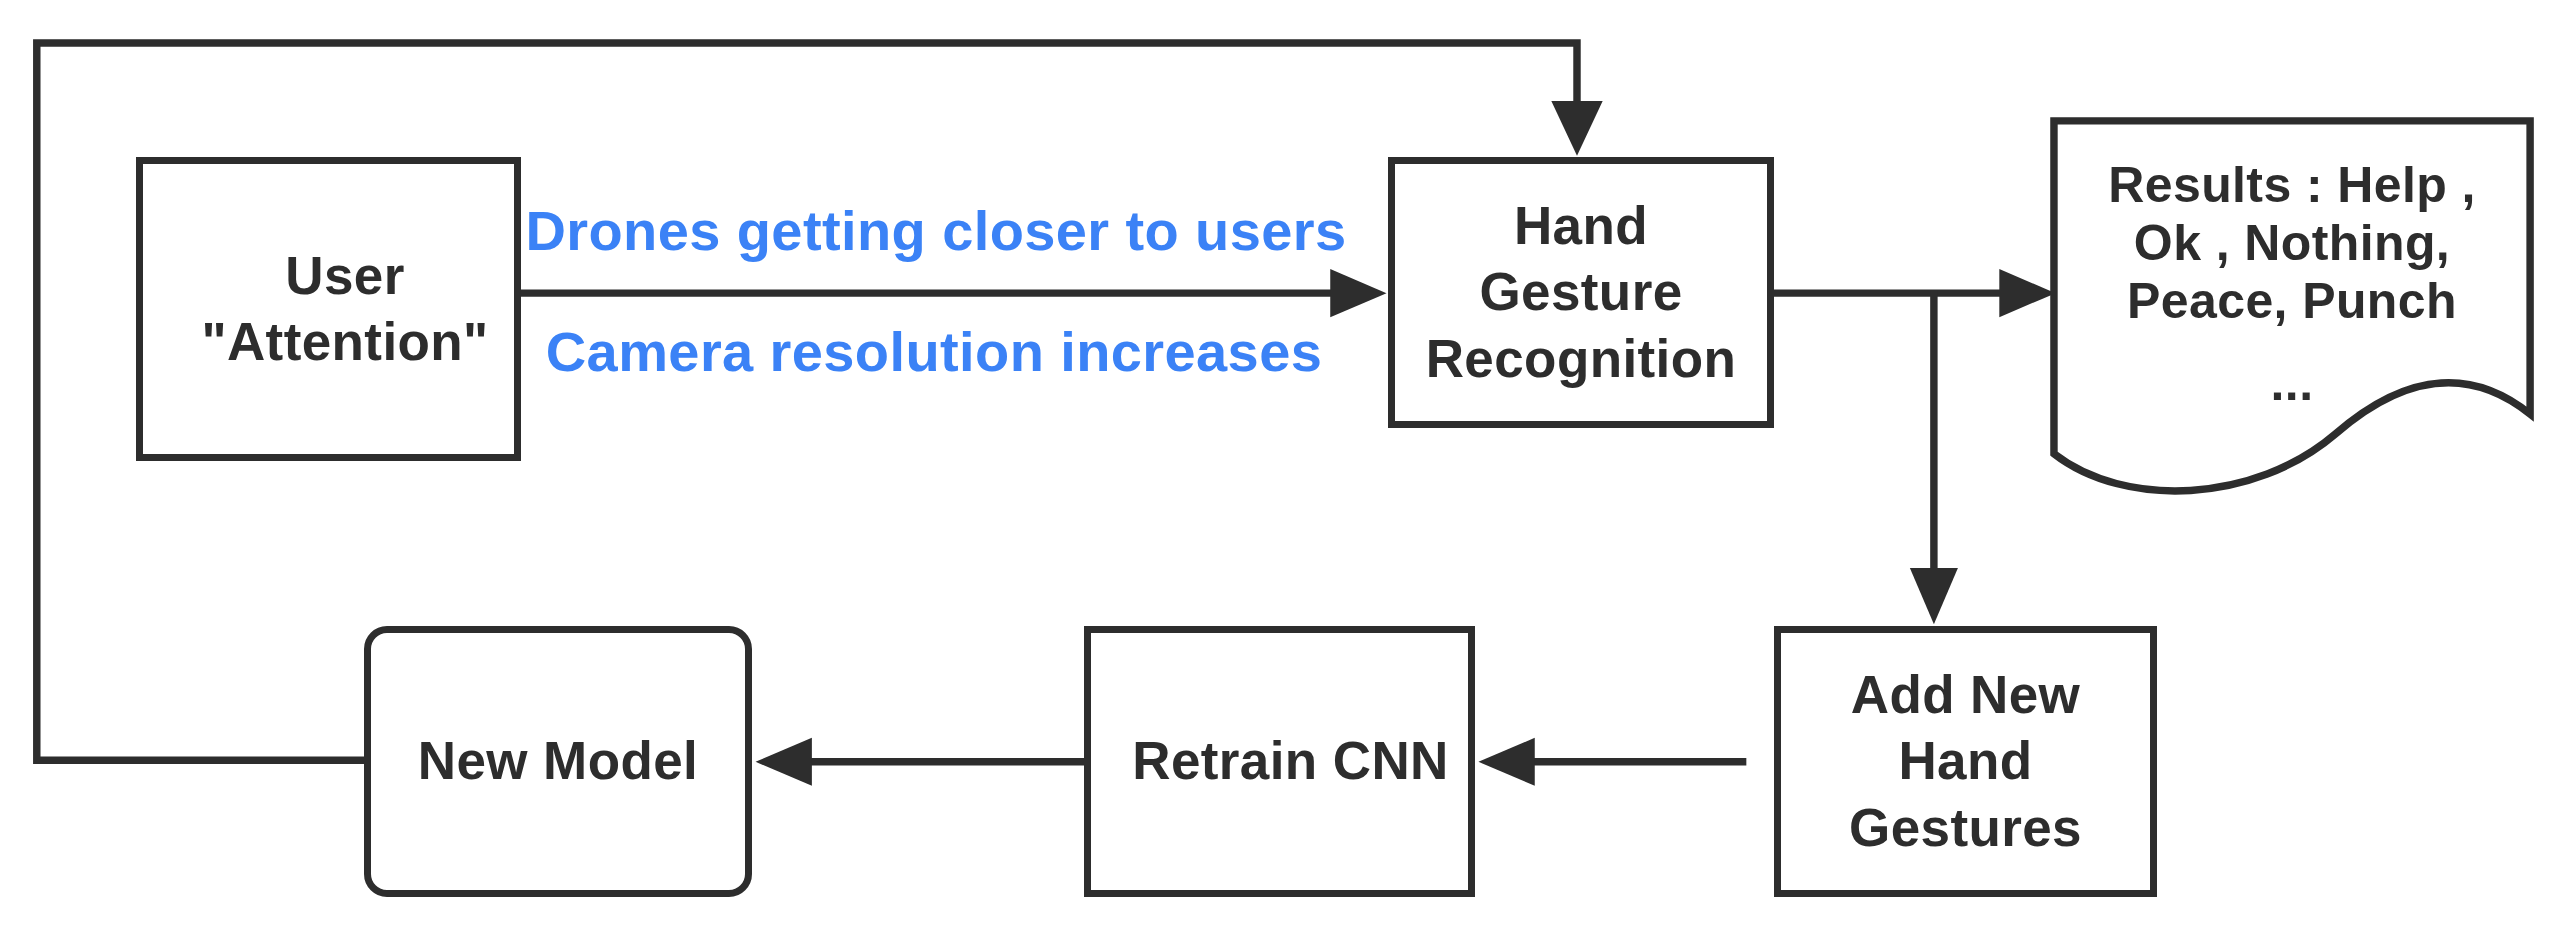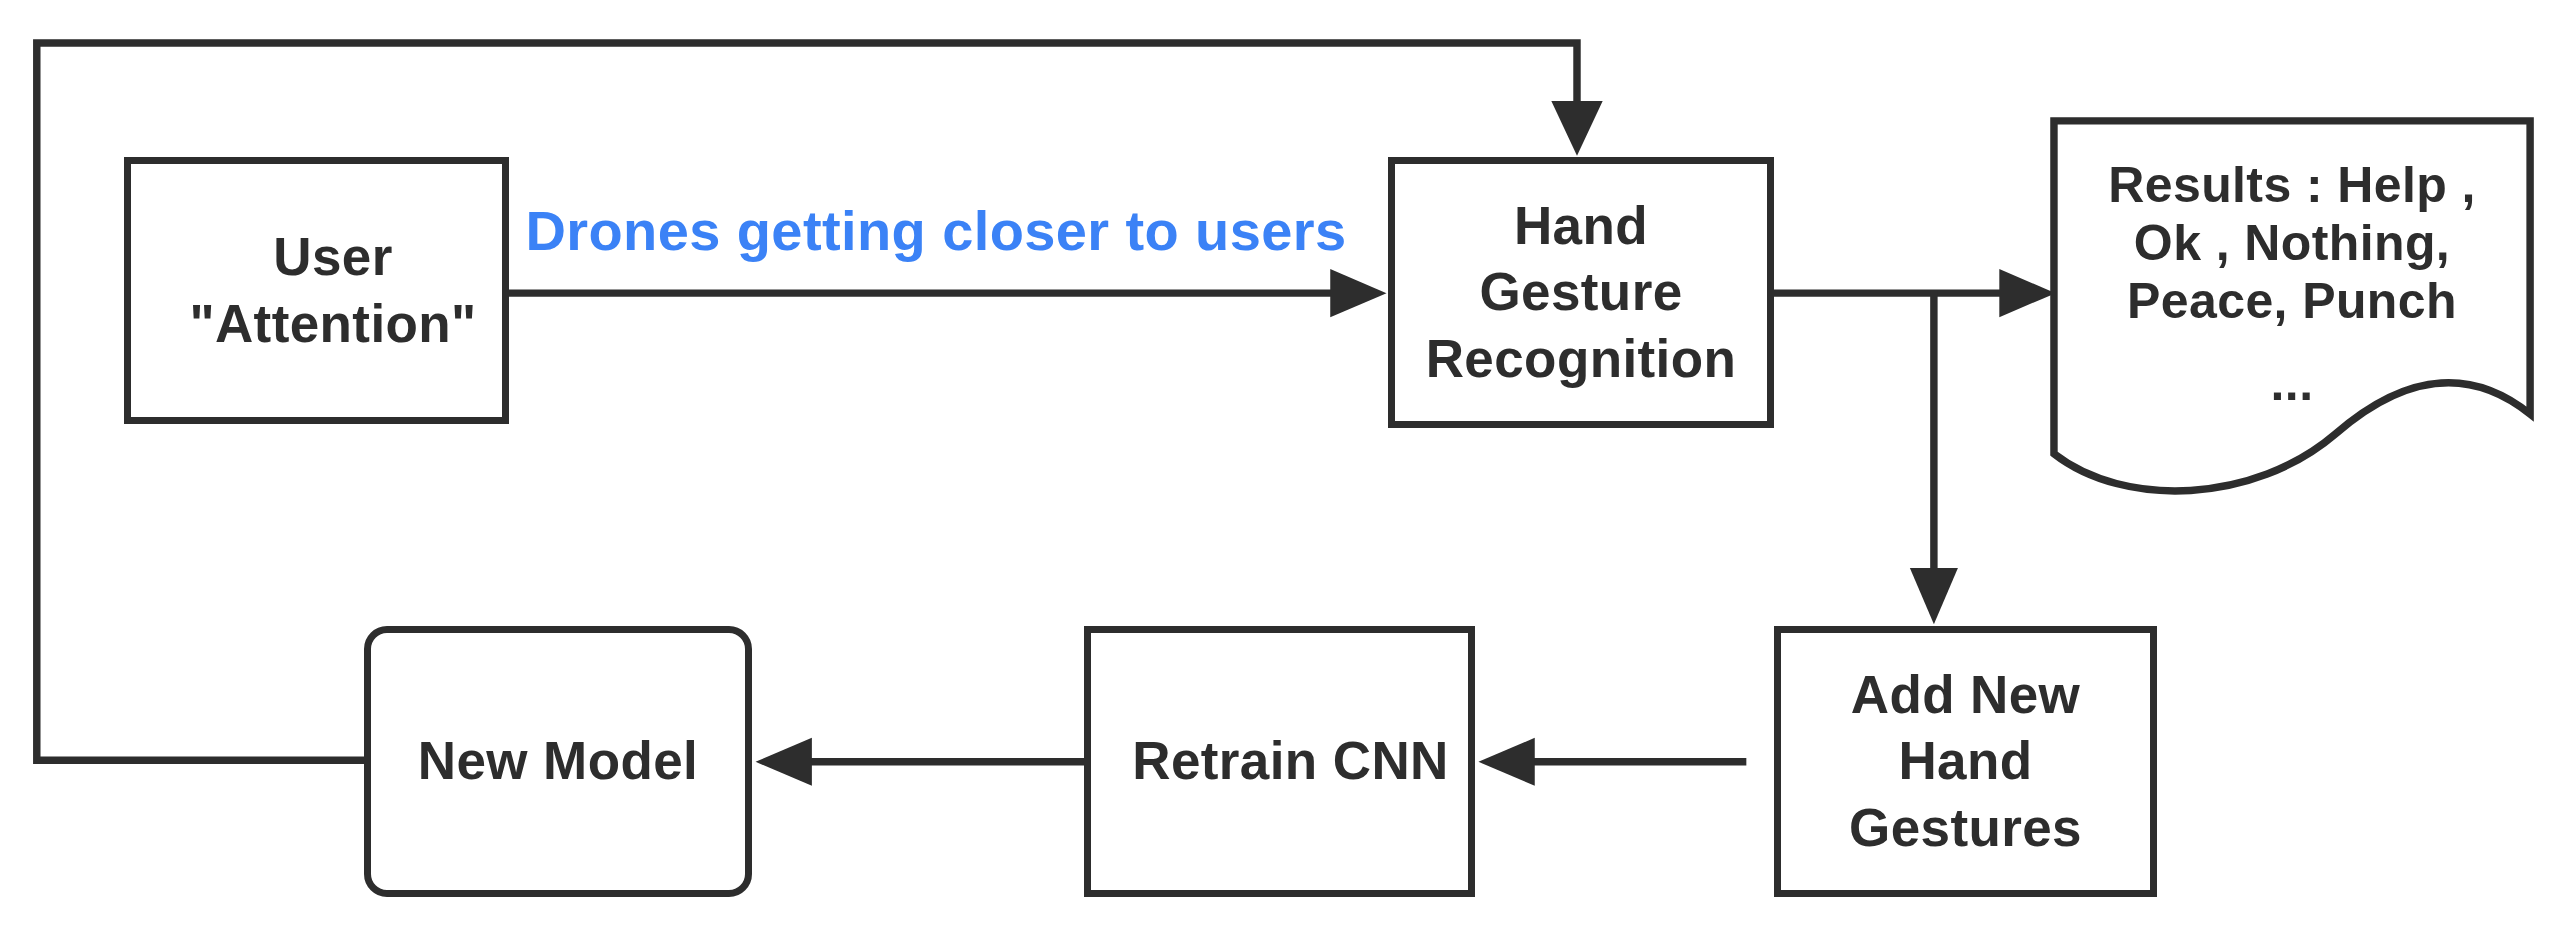--- a/index.html
+++ b/index.html
@@ -30,21 +30,21 @@
     display: flex;
     align-items: center;
     justify-content: center;
     text-align: center;
     font-size: 53px;
     font-weight: 600;
     line-height: 1.25;
     white-space: pre-line;
     letter-spacing: 0.4px;
   }
-  #node-user       { left: 124px;  top: 157px; width: 385px; height: 267px; padding-left: 33px; }
+  #node-user       { left: 136px;  top: 157px; width: 385px; height: 304px; padding-left: 33px; }
   #node-hgr        { left: 1388px; top: 157px; width: 386px; height: 271px; }
   #node-add        { left: 1744px; top: 626px; width: 383px; height: 271px; margin-left: 30px; }
   #node-retrain    { left: 1084px; top: 626px; width: 391px; height: 271px; padding-left: 22px; }
   #node-newmodel   { left: 364px;  top: 626px; width: 388px; height: 271px; border-radius: 23px; }
 
   .edge-label {
     position: absolute;
     transform: translate(-50%, -50%);
     font-size: 56px;
     font-weight: 700;
@@ -120,20 +120,21 @@
   <div class="node" id="node-add">Add New
 Hand
 Gestures</div>
 
   <div class="node" id="node-retrain">Retrain CNN</div>
 
   <div class="node" id="node-newmodel">New Model</div>
 
   <div class="edge-label" id="edge-label-top">Drones getting closer to users</div>
 
+  <div class="edge-label" id="edge-label-bottom">Camera resolution increases</div>
 
   <div id="results-doc-text">
     <div>Results : Help ,</div>
     <div>Ok , Nothing,</div>
     <div>Peace, Punch</div>
     <div class="dots-line">...</div>
   </div>
 
 </div>
 

